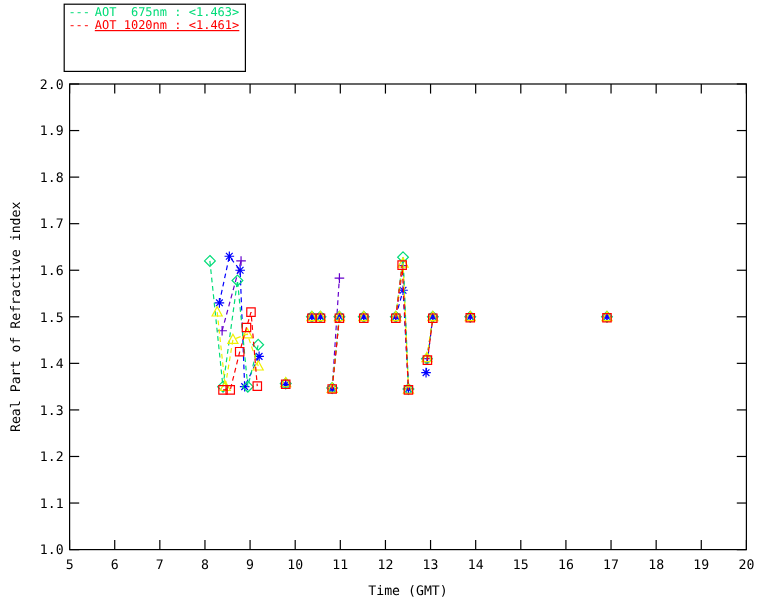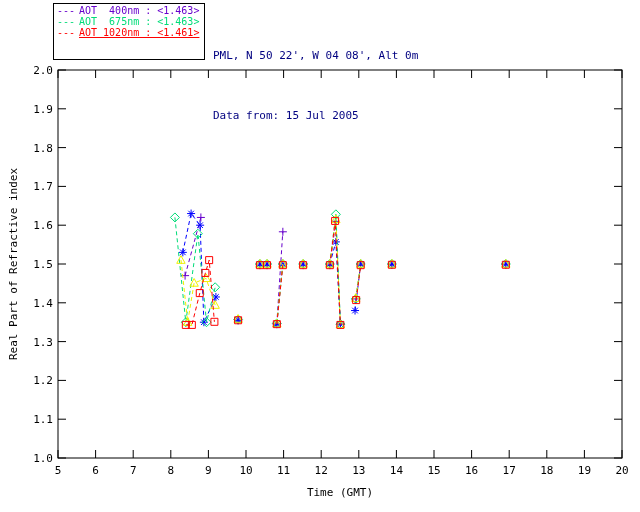--- a/index.html
+++ b/index.html
@@ -21,29 +21,24 @@
     font-size:11px;line-height:20px;white-space:pre;
   }
   text{font-family:"DejaVu Sans Mono","Liberation Mono",monospace;}
 </style>
 </head>
 <body>
 
 <div class="figure">
 
   <div class="legend" id="legend">
-      <div class="legend-row" style="color: rgb(102, 0, 204);"><span class="dash">---</span><span>AOT  400nm : &lt;1.463&gt;</span></div>
       <div class="legend-row" style="color: rgb(0, 220, 120);"><span class="dash">---</span><span>AOT  675nm : &lt;1.463&gt;</span></div>
       <div class="legend-row" style="color: rgb(255, 0, 0); text-decoration: underline;"><span class="dash">---</span><span>AOT 1020nm : &lt;1.461&gt;</span></div>
     </div>
 
-  <div class="hdr" id="hdr" style="color: rgb(0, 0, 128);">
-    <div>PML, N 50 22', W 04 08', Alt 0m</div>
-    <div>Data from: 15 Jul 2005</div>
-  </div>
 
   <svg id="plot" width="640" height="512" viewBox="0 0 640 512">
     <g id="frame-group">
         <rect x="58" y="70" width="564" height="388" fill="none" stroke="#000000" stroke-width="1"></rect>
       </g>
     <g id="ticks-group">
         <line x1="58" y1="458" x2="58" y2="450" stroke="#000000"></line>
         <line x1="58" y1="70" x2="58" y2="78" stroke="#000000"></line>
         <line x1="95.6" y1="458" x2="95.6" y2="450" stroke="#000000"></line>
         <line x1="95.6" y1="70" x2="95.6" y2="78" stroke="#000000"></line>

